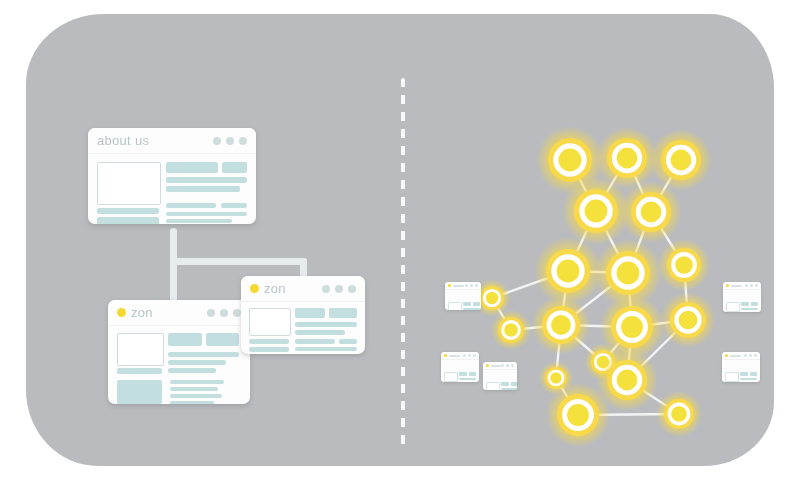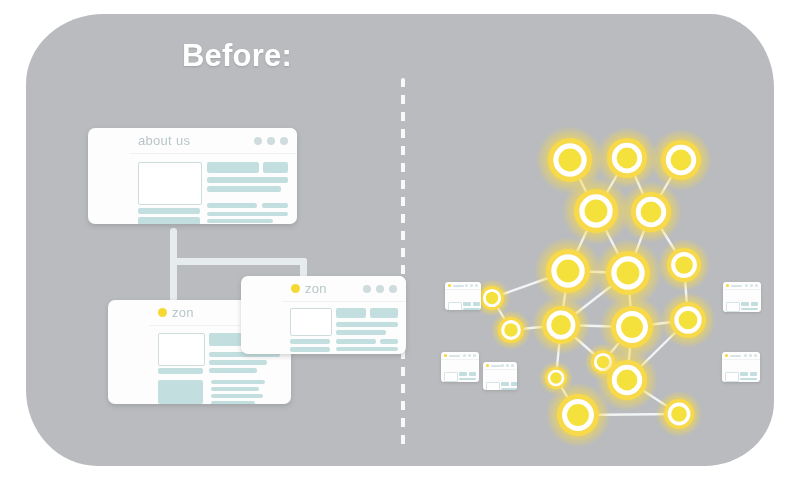--- a/index.html
+++ b/index.html
@@ -67,21 +67,20 @@
   #conn-drop-l { left: 170px; top: 258px; width: 7px;   height: 44px; }
   #conn-drop-r { left: 300px; top: 258px; width: 7px;   height: 30px; }
 
   
   .window {
     position: absolute;
     background: #fdfdfd;
     border-radius: 7px;
     box-shadow: 0 2px 5px rgba(105,107,110,0.30);
     overflow: hidden;
-    padding-left: 41px;
   }
   .win-bar {
     position: relative;
     height: 26px;
     background: #fdfdfd;
     border-bottom: 1px solid #eef2f3;
     display: flex;
     align-items: center;
     padding: 0 9px;
     box-sizing: border-box;
@@ -163,21 +162,20 @@
     pointer-events: none;
   }
 </style>
 </head>
 <body>
 
 <div id="stage">
 
   <div id="panel"></div>
 
-  <div class="heading" id="heading-before">Before:</div>
 
   <div id="divider"></div>
 
   <div class="conn" id="conn-stem"></div>
   <div class="conn" id="conn-bar"></div>
   <div class="conn" id="conn-drop-l"></div>
   <div class="conn" id="conn-drop-r"></div>
 
   <div class="window" id="win-about">
     <div class="win-bar">

